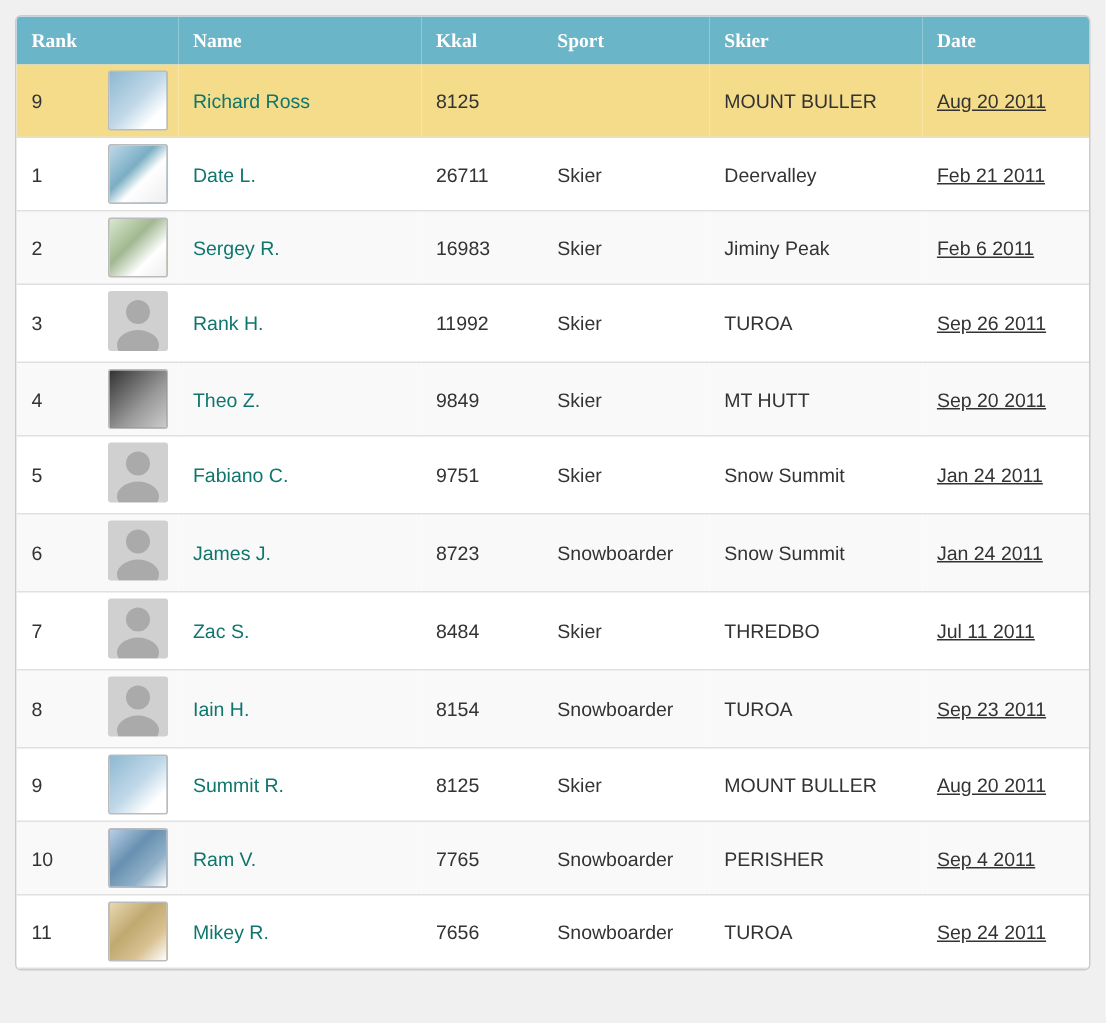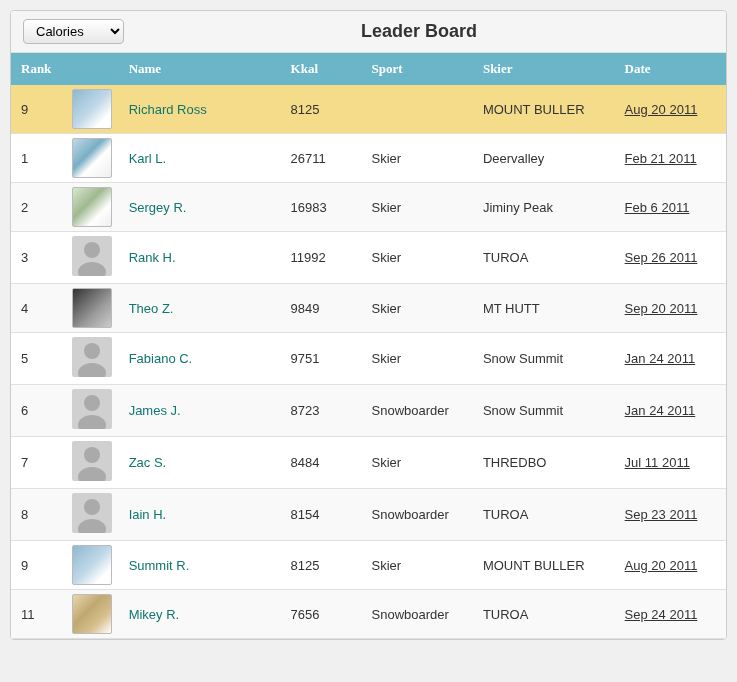--- a/index.html
+++ b/index.html
@@ -148,25 +148,20 @@
     }
     td.avatar-cell {
       width: 52px;
       padding: 4px 6px 4px 10px;
     }
   </style>
 </head>
 <body>
 
 <div class="container">
-  <div class="top-bar">
-    <select>
-    <option>Calories</option><option>Distance</option><option>Duration</option></select>
-    <div class="board-title">Leader Board</div>
-  </div>
   <table>
     <thead>
       <tr>
         <th style="width:40px">Rank</th>
         <th style="width:52px"></th>
         <th>Name</th>
         <th>Kkal</th>
         <th>Sport</th>
         <th>Skier</th>
         <th>Date</th>
@@ -178,21 +173,21 @@
       <td class="avatar-cell"><div class="avatar-img avatar-ski-r"></div></td>
       <td class="name-cell">Richard Ross</td>
       <td class="kkal-cell">8125</td>
       <td class="sport-cell"></td>
       <td class="resort-cell">MOUNT BULLER</td>
       <td class="date-cell">Aug 20 2011</td>
     </tr>
         <tr>
       <td class="rank-cell">1</td>
       <td class="avatar-cell"><div class="avatar-img avatar-ski"></div></td>
-      <td class="name-cell">Karl L.</td>
+      <td class="name-cell">Date L.</td>
       <td class="kkal-cell">26711</td>
       <td class="sport-cell">Skier</td>
       <td class="resort-cell">Deervalley</td>
       <td class="date-cell">Feb 21 2011</td>
     </tr>
         <tr>
       <td class="rank-cell">2</td>
       <td class="avatar-cell"><div class="avatar-img avatar-ski-2"></div></td>
       <td class="name-cell">Sergey R.</td>
       <td class="kkal-cell">16983</td>
@@ -280,20 +275,29 @@
       <td class="date-cell">Sep 23 2011</td>
     </tr>
         <tr>
       <td class="rank-cell">9</td>
       <td class="avatar-cell"><div class="avatar-img avatar-ski-r"></div></td>
       <td class="name-cell">Summit R.</td>
       <td class="kkal-cell">8125</td>
       <td class="sport-cell">Skier</td>
       <td class="resort-cell">MOUNT BULLER</td>
       <td class="date-cell">Aug 20 2011</td>
+    </tr>
+        <tr>
+      <td class="rank-cell">10</td>
+      <td class="avatar-cell"><div class="avatar-img avatar-ski-ram"></div></td>
+      <td class="name-cell">Ram V.</td>
+      <td class="kkal-cell">7765</td>
+      <td class="sport-cell">Snowboarder</td>
+      <td class="resort-cell">PERISHER</td>
+      <td class="date-cell">Sep 4 2011</td>
     </tr>
         <tr>
       <td class="rank-cell">11</td>
       <td class="avatar-cell"><div class="avatar-img avatar-ski-mikey"></div></td>
       <td class="name-cell">Mikey R.</td>
       <td class="kkal-cell">7656</td>
       <td class="sport-cell">Snowboarder</td>
       <td class="resort-cell">TUROA</td>
       <td class="date-cell">Sep 24 2011</td>
     </tr>

